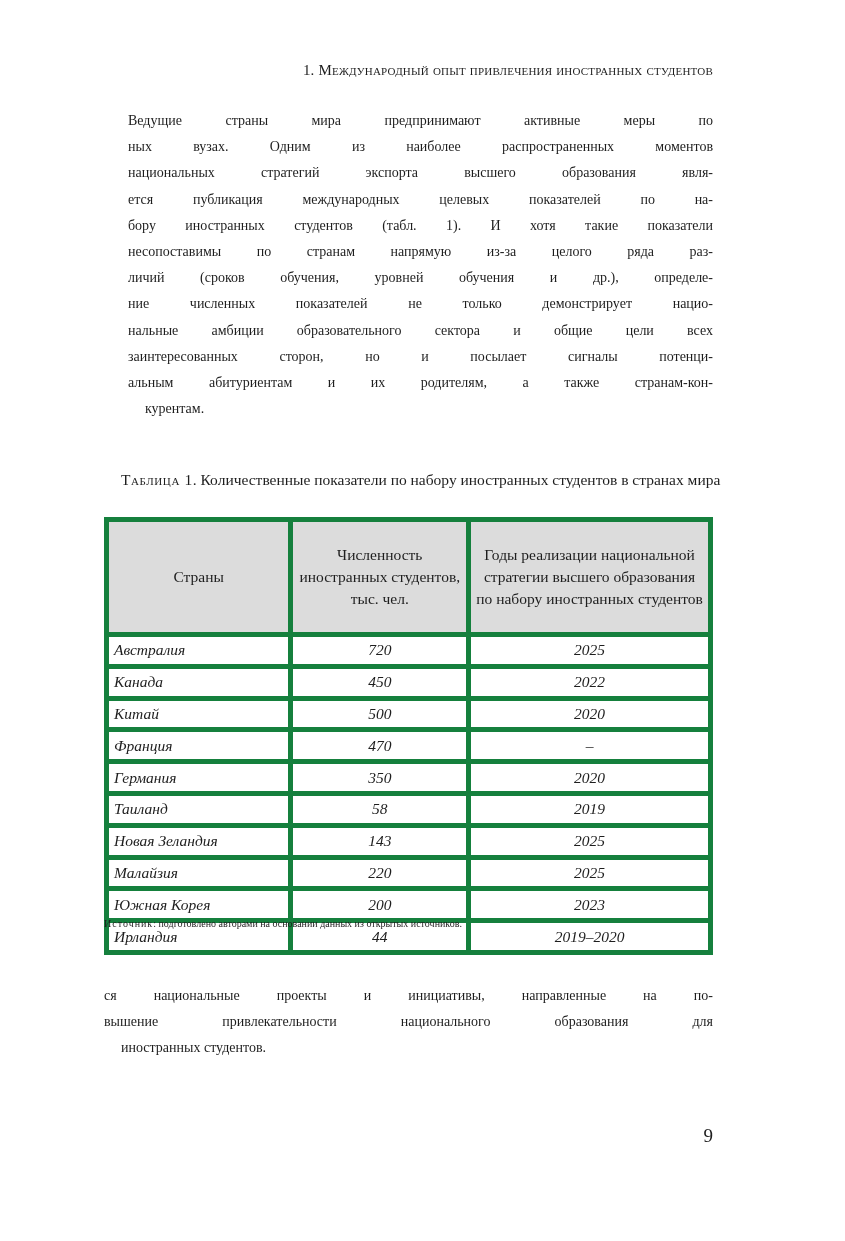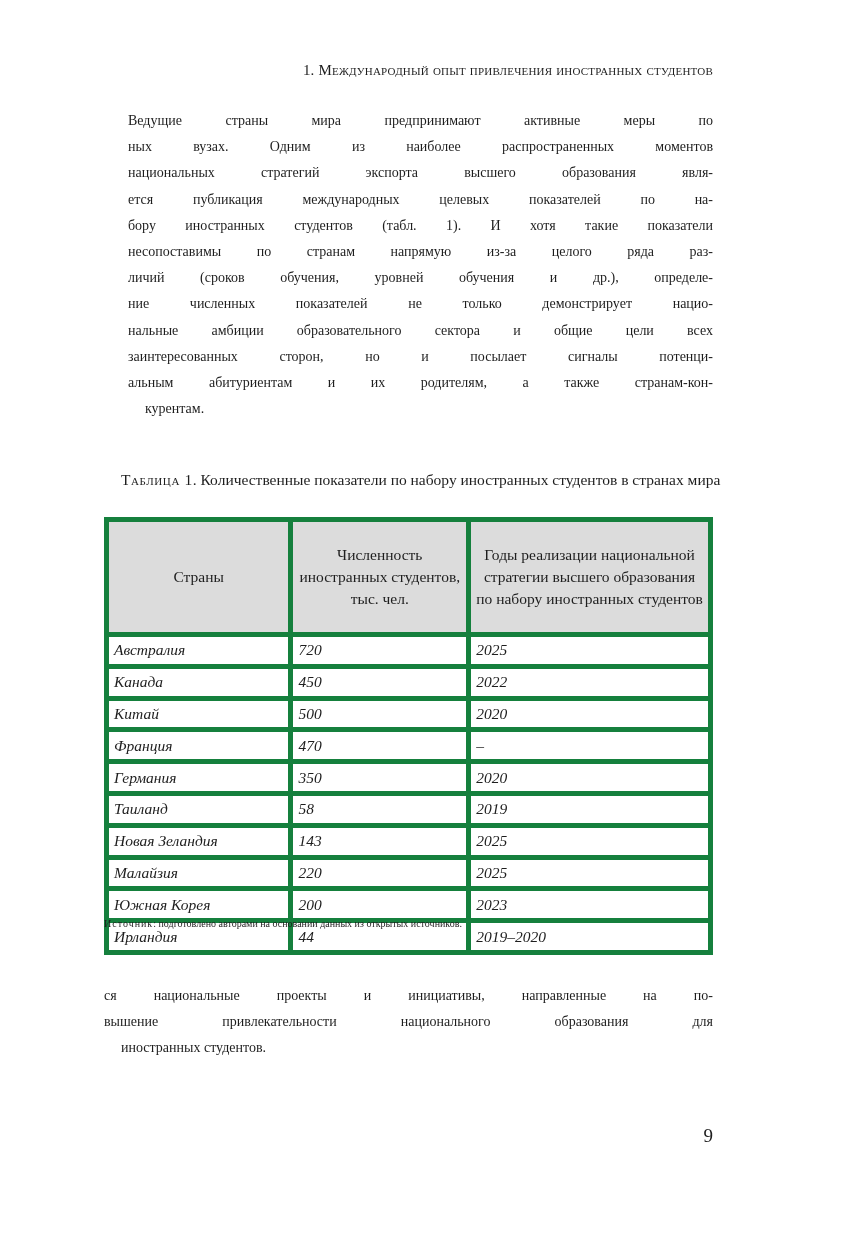--- a/index.html
+++ b/index.html
@@ -36,21 +36,21 @@
       font-family: "Liberation Serif", serif;
     }
     table.data th, table.data td {
       border: 5px solid #15803d; padding: 0 5px;
     }
     table.data th {
       background: #dcdcdc; font-weight: normal; text-align: center;
       line-height: 22px; height: 110px; vertical-align: middle;
     }
     table.data td { height: 26.8px; line-height: 26px; font-style: italic; }
-    table.data td.num { text-align: left; margin-top: 36px; }
+    table.data td.num { text-align: center; margin-top: 36px; }
     col.c1 { width: 186px; } col.c2 { width: 179px; } col.c3 { width: 244px; }
     .source {
       position: absolute; left: 0; top: 913px; width: 609px;
       font-size: 10px; line-height: 22px; font-family: "Liberation Serif", serif;
     }
     .source .label { letter-spacing: 1px; }
     .page-number {
       position: absolute; right: 0; top: 1125px; font-size: 19px;
       font-family: "Liberation Serif", serif;
     }

